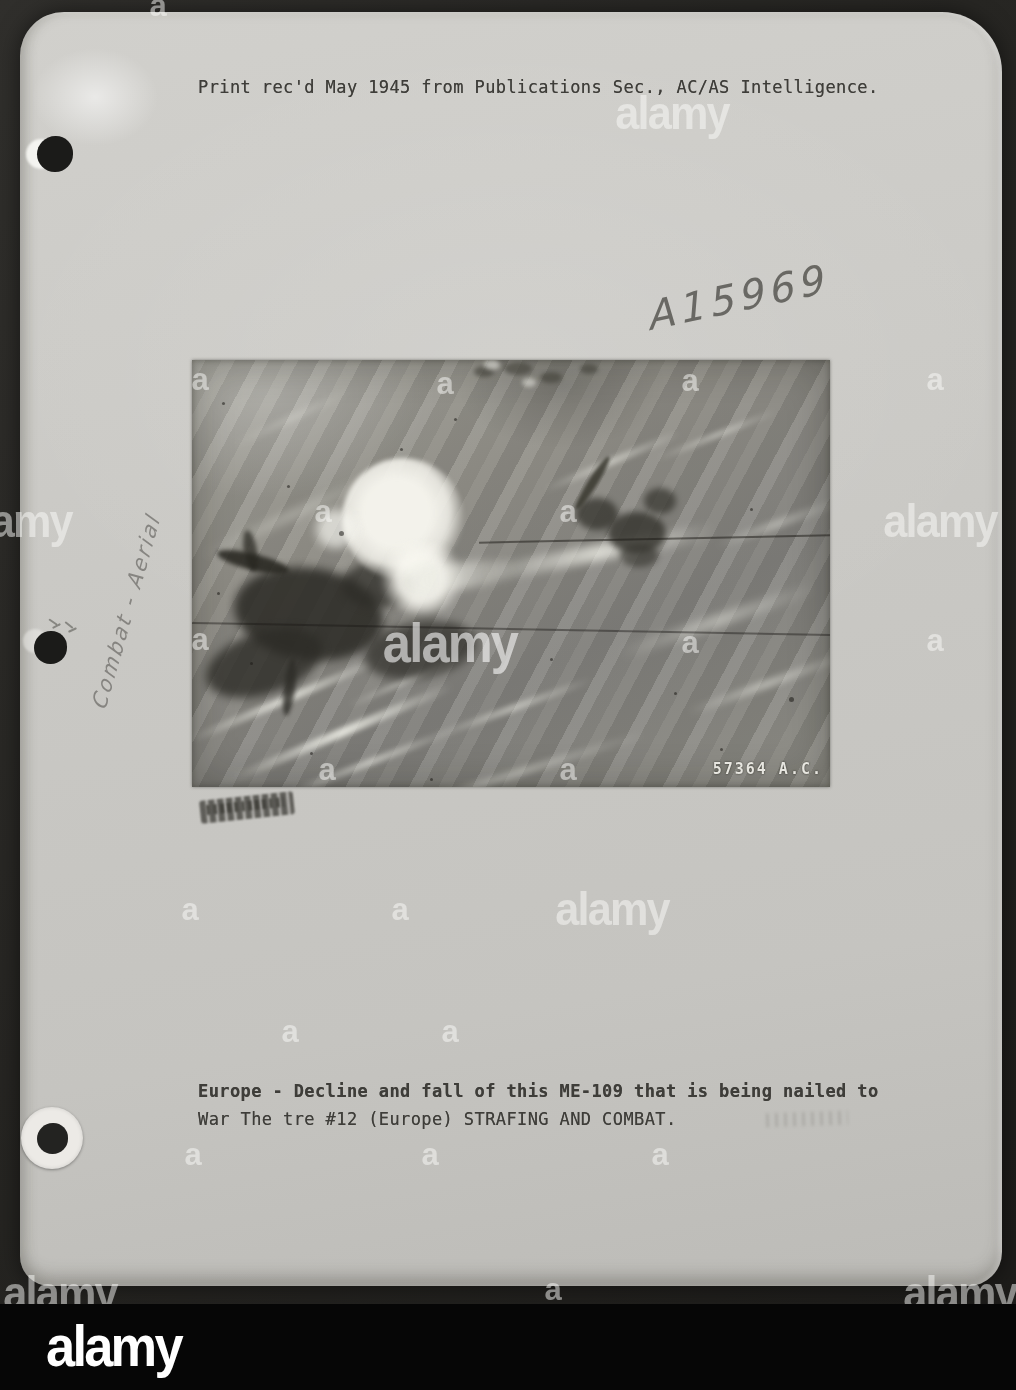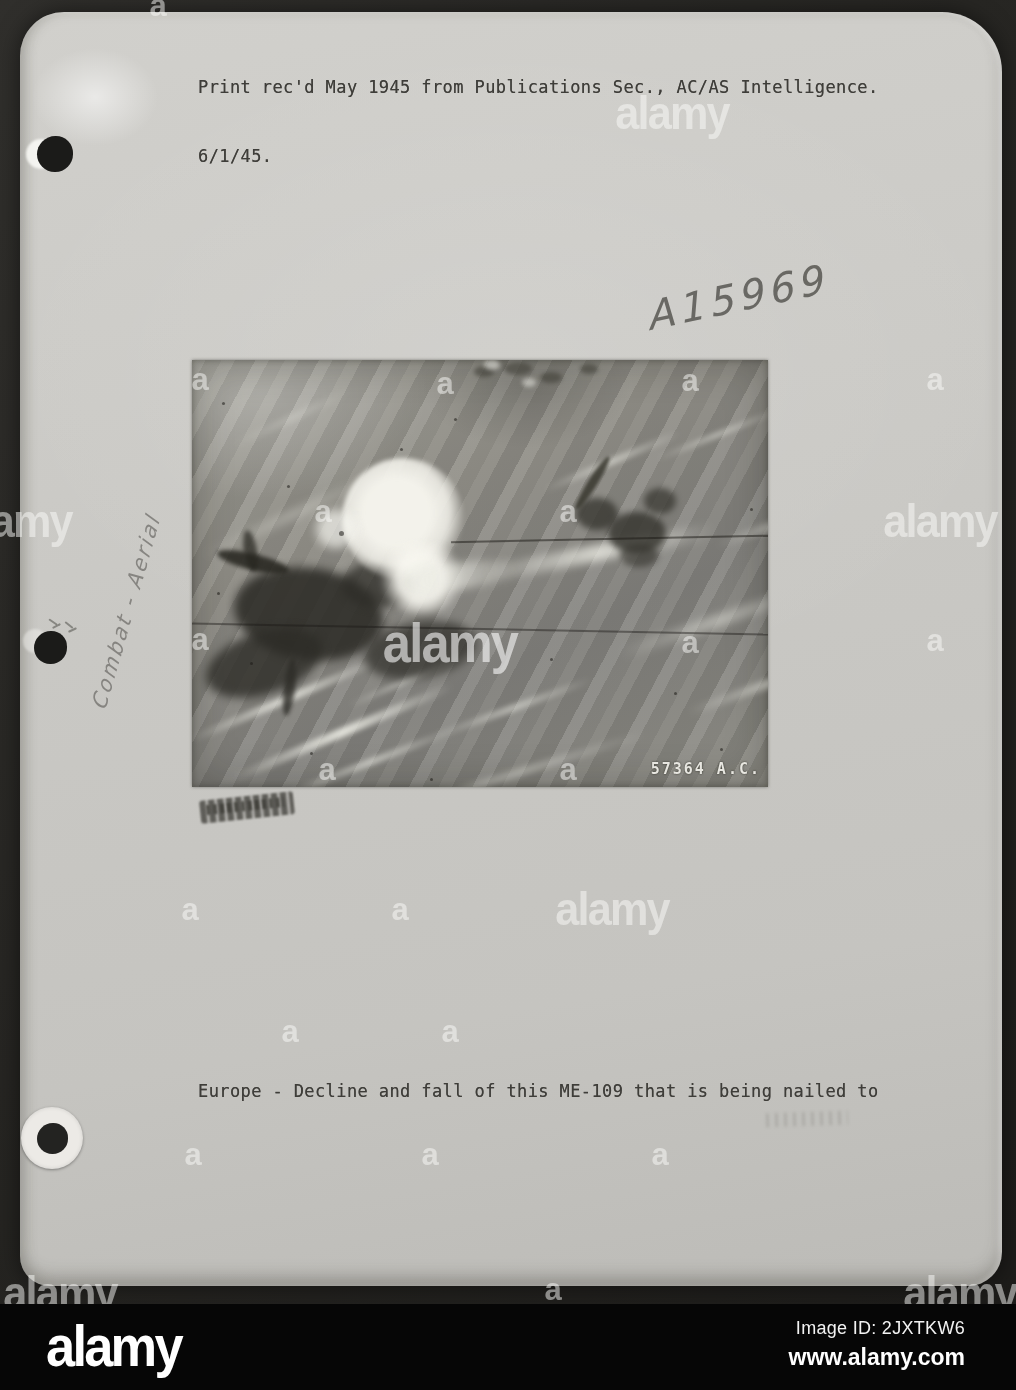--- a/index.html
+++ b/index.html
@@ -24,21 +24,21 @@
   
   .typed{position:absolute;color:#3e3d39;font-size:17px;line-height:23px;
          letter-spacing:.4px;white-space:pre;text-shadow:0 0 .6px rgba(62,61,57,.7);}
   
   .hand{position:absolute;font-family:"DejaVu Sans",sans-serif;font-style:italic;color:#5c5b56;}
   .hand-id{left:652px;top:293px;font-size:40px;letter-spacing:5px;
            transform:rotate(-12deg) skewX(-6deg);transform-origin:left bottom;opacity:.88;}
   .hand-side{left:88px;top:702px;font-size:21px;letter-spacing:2.5px;color:rgba(78,77,72,.55);
              transform:rotate(-74deg) skewX(-10deg);transform-origin:0 0;white-space:nowrap;}
   
-  .photo{position:absolute;left:192px;top:360px;width:576px;height:427px;overflow:hidden;
+  .photo{position:absolute;left:192px;top:360px;width:638px;height:427px;overflow:hidden;
          background:
           radial-gradient(150px 90px at 58% 6%, rgba(0,0,0,.15), transparent 70%),
           radial-gradient(240px 150px at 12% 8%, rgba(255,255,255,.22), transparent 70%),
           repeating-linear-gradient(118deg, rgba(255,255,255,.07) 0 12px, rgba(0,0,0,.05) 12px 26px,
              rgba(255,255,255,.02) 26px 38px, rgba(0,0,0,.09) 38px 56px),
           linear-gradient(155deg,#a2a199 0%,#918f88 35%,#858480 65%,#8e8d86 100%);
          box-shadow: inset 0 0 42px rgba(22,22,16,.28), inset 0 0 6px rgba(22,22,16,.35), 0 0 3px rgba(40,40,35,.5);}
   .st{position:absolute;background:linear-gradient(90deg,transparent,rgba(242,242,234,1),transparent);}
   .bl{position:absolute;border-radius:50%;background:#2d2c27;}
   .wh{position:absolute;border-radius:50%;}
@@ -88,21 +88,20 @@
   <div class="ring" style="left:21px;top:1107px;width:62px;height:62px;"></div>
   <div class="hole" style="left:37px;top:1123px;width:31px;height:31px;background:#232321;"></div>
 
   <div class="tick" style="left:48px;top:621px;width:10px;transform:rotate(35deg);"></div>
   <div class="tick" style="left:52px;top:625px;width:9px;transform:rotate(-28deg);"></div>
   <div class="tick" style="left:64px;top:624px;width:10px;transform:rotate(38deg);"></div>
   <div class="tick" style="left:68px;top:629px;width:9px;transform:rotate(-25deg);"></div>
 
   <div class="typed" style="left:198px;top:30px;">
     <div>Print rec'd May 1945 from Publications Sec., AC/AS Intelligence.</div>
-    <div>6/1/45.</div>
   </div>
 
   <div class="hand hand-id">A15969</div>
 
   <div class="hand hand-side">Combat - Aerial</div>
 
   <div class="photo">
 
     <div class="st" style="left:-10px;top:335px;width:210px;height:8px;transform:rotate(-23deg);opacity:.75;filter:blur(2.5px);"></div>
     <div class="st" style="left:30px;top:368px;width:240px;height:9px;transform:rotate(-23deg);opacity:.85;filter:blur(2.5px);"></div>
@@ -149,24 +148,25 @@
     <div class="crack" style="left:0;top:268px;width:100%;transform:rotate(1.1deg);opacity:.85;"></div>
 
     <div class="dust" style="box-shadow:30px 42px 0 0 rgba(28,26,22,.55), 95px 125px 0 0 rgba(28,26,22,.55), 262px 58px 0 0 rgba(28,26,22,.55), 148px 172px 0 1px rgba(28,26,22,.55), 118px 392px 0 0 rgba(28,26,22,.55), 58px 302px 0 0 rgba(28,26,22,.55), 482px 332px 0 0 rgba(28,26,22,.55), 358px 298px 0 0 rgba(28,26,22,.55), 238px 418px 0 0 rgba(28,26,22,.55), 558px 148px 0 0 rgba(28,26,22,.55), 598px 338px 0 1px rgba(28,26,22,.55), 25px 232px 0 0 rgba(28,26,22,.55), 528px 388px 0 0 rgba(28,26,22,.55), 208px 88px 0 0 rgba(28,26,22,.55);"></div>
 
     <div class="credit">57364 A.C.</div>
   </div>
 
   <div class="stamp"></div>
   <div class="stamp2"></div>
 
-  <div class="typed" style="left:198px;top:1031px;line-height:24px;">
+  <div class="typed" style="left:198px;top:1031px;line-height:24px;font-weight:bold;">
     <div>Europe - Decline and fall of this ME-109 that is being nailed to</div>
   </div>
 
+  <div class="typed" style="left:198px;top:1108px;">War The tre #12 (Europe) STRAFING AND COMBAT.</div>
 
   <div class="faintnote"></div>
 
   <div class="wm-layer" id="wm-layer">
       <span class="wm-a" style="left: 158px; top: 6px;">a</span>
       <span class="wm-word" style="left: 672px; top: 112px;">alamy</span>
       <span class="wm-a" style="left: 200px; top: 380px;">a</span>
       <span class="wm-a" style="left: 445px; top: 384px;">a</span>
       <span class="wm-a" style="left: 690px; top: 381px;">a</span>
       <span class="wm-a" style="left: 935px; top: 380px;">a</span>
@@ -188,19 +188,15 @@
       <span class="wm-a" style="left: 193px; top: 1155px;">a</span>
       <span class="wm-a" style="left: 430px; top: 1155px;">a</span>
       <span class="wm-a" style="left: 660px; top: 1155px;">a</span>
       <span class="wm-word" style="left: 60px; top: 1292px;">alamy</span>
       <span class="wm-a" style="left: 553px; top: 1290px;">a</span>
       <span class="wm-word" style="left: 960px; top: 1292px;">alamy</span>
     </div>
 
   <div class="footer">
     <div class="footer-logo">alamy</div>
-    <div class="footer-right">
-      <div class="footer-id">Image ID: 2JXTKW6</div>
-      <div class="footer-url">www.alamy.com</div>
-    </div>
   </div>
 
 </div>
 
 </body></html>

